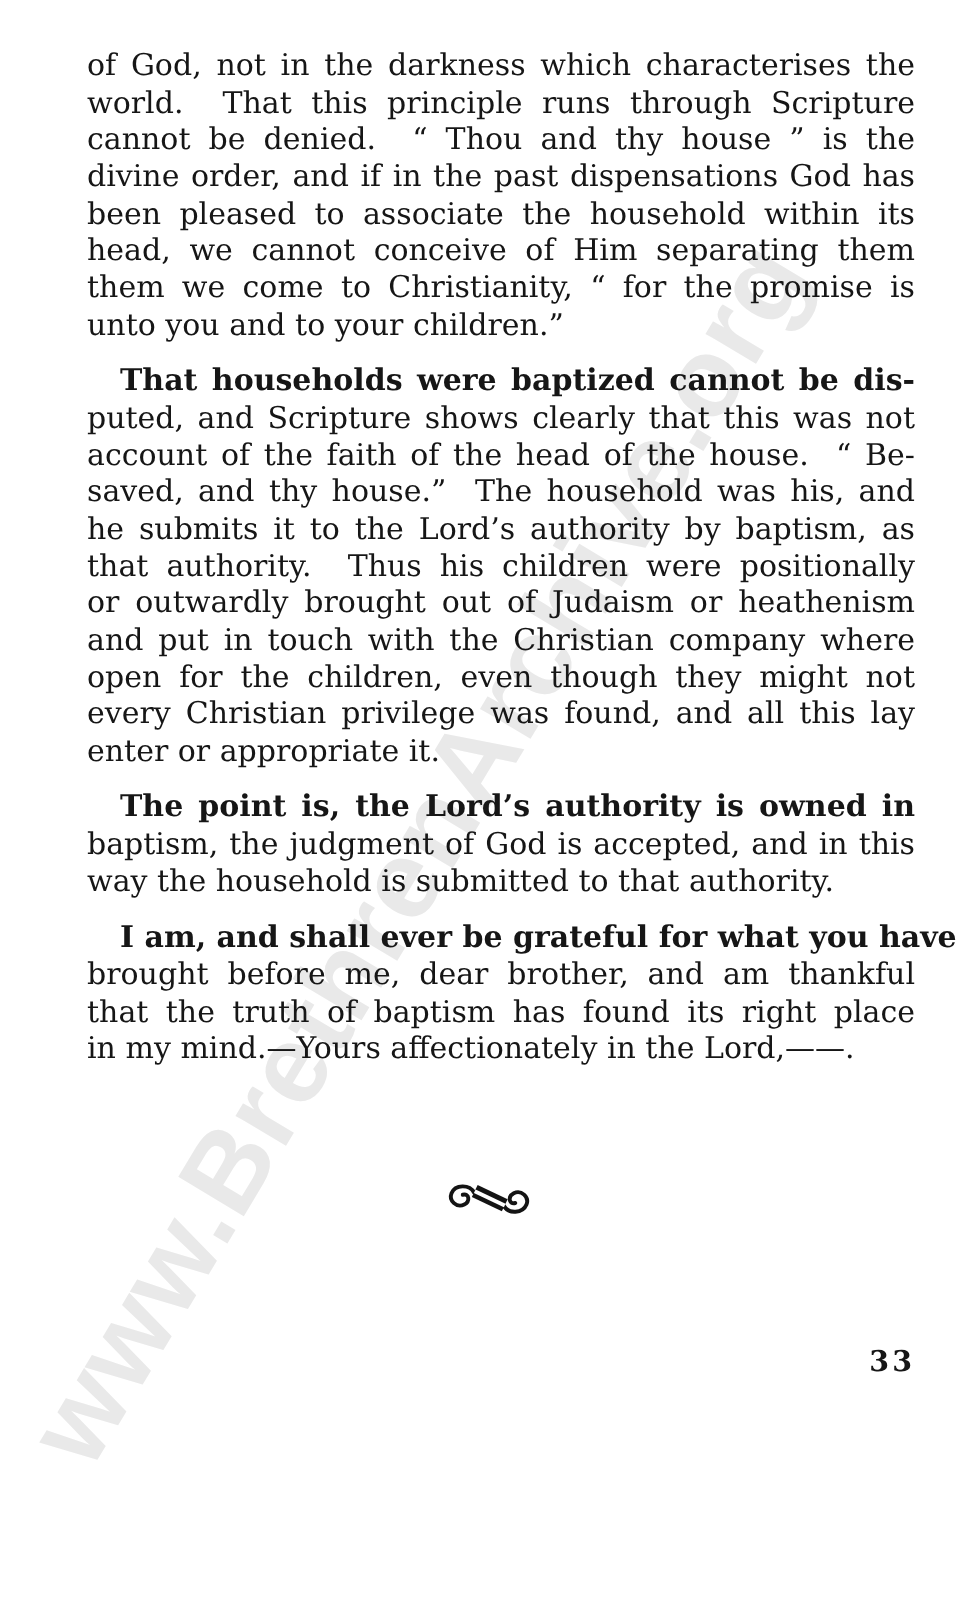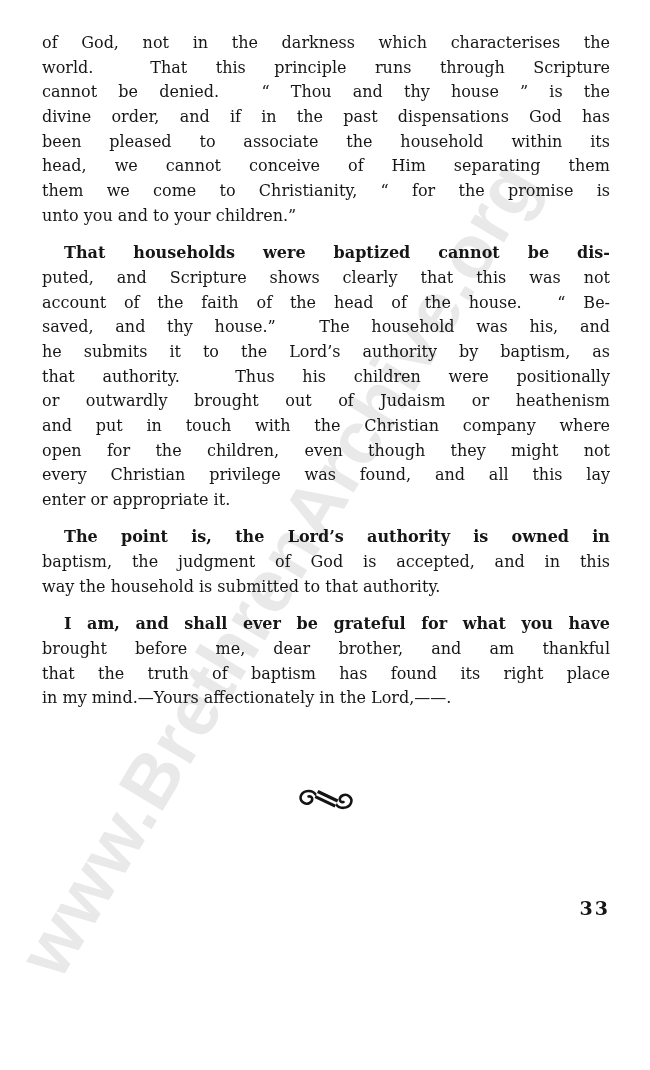--- a/index.html
+++ b/index.html
@@ -30,25 +30,26 @@
   .content {
     position: absolute;
     left: 42px;
     top: 31px;
     width: 568px;
     z-index: 1;
   }
   .para { margin: 0; }
   .para + .para { margin-top: 13px; }
   .line {
-    font-size: 16px;
+    font-size: 20px;
     line-height: 24.65px;
     text-align: justify;
     text-align-last: justify;
     white-space: nowrap;
+    margin-left: 16px;
   }
   .line.last { text-align-last: left; }
   .line.indent { text-indent: 22px; font-weight: bold; }
   .ornament-wrap {
     margin-top: 76px;
     text-align: center;
   }
   .ornament-wrap svg { display: inline-block; }
   .folio {
     margin-top: 82px;

